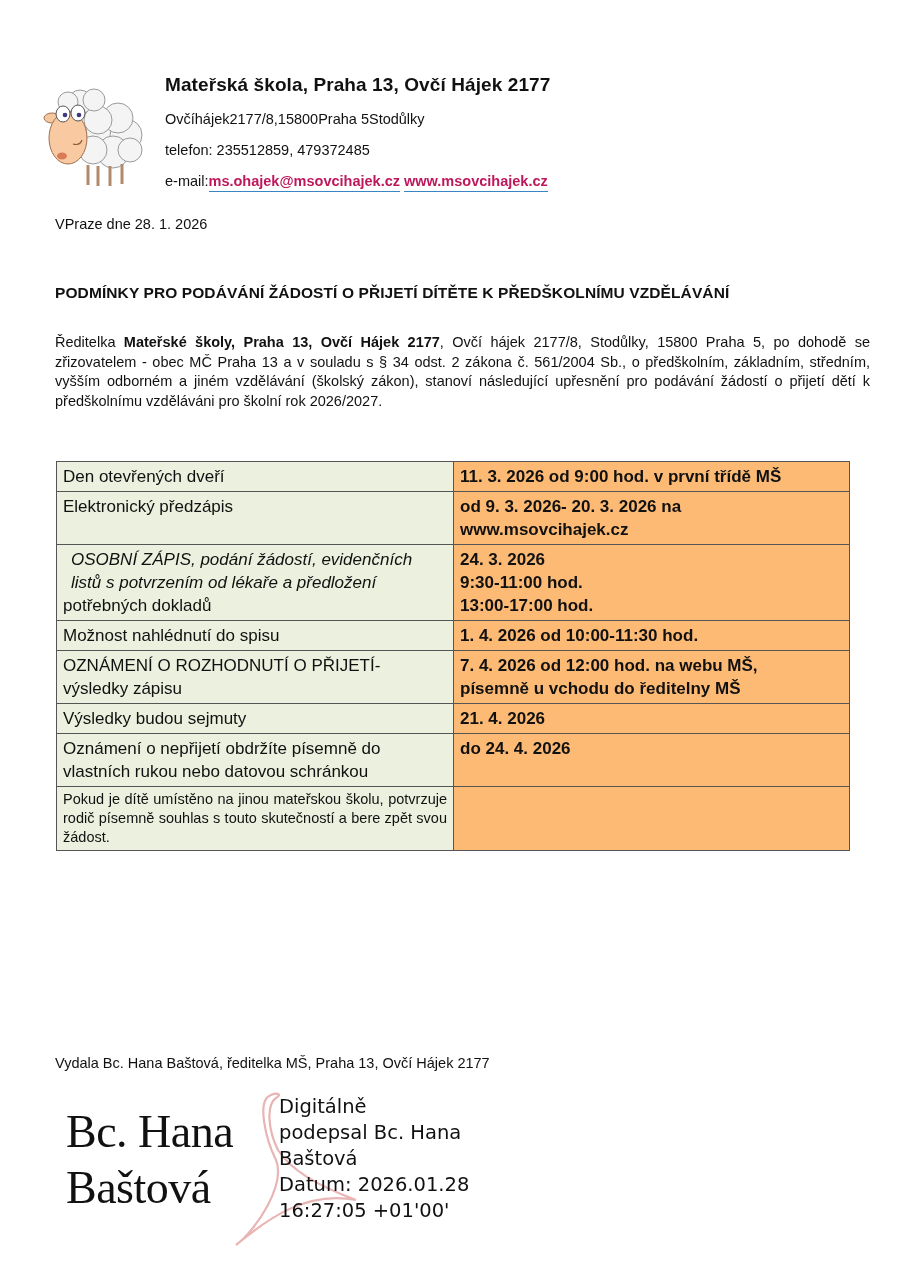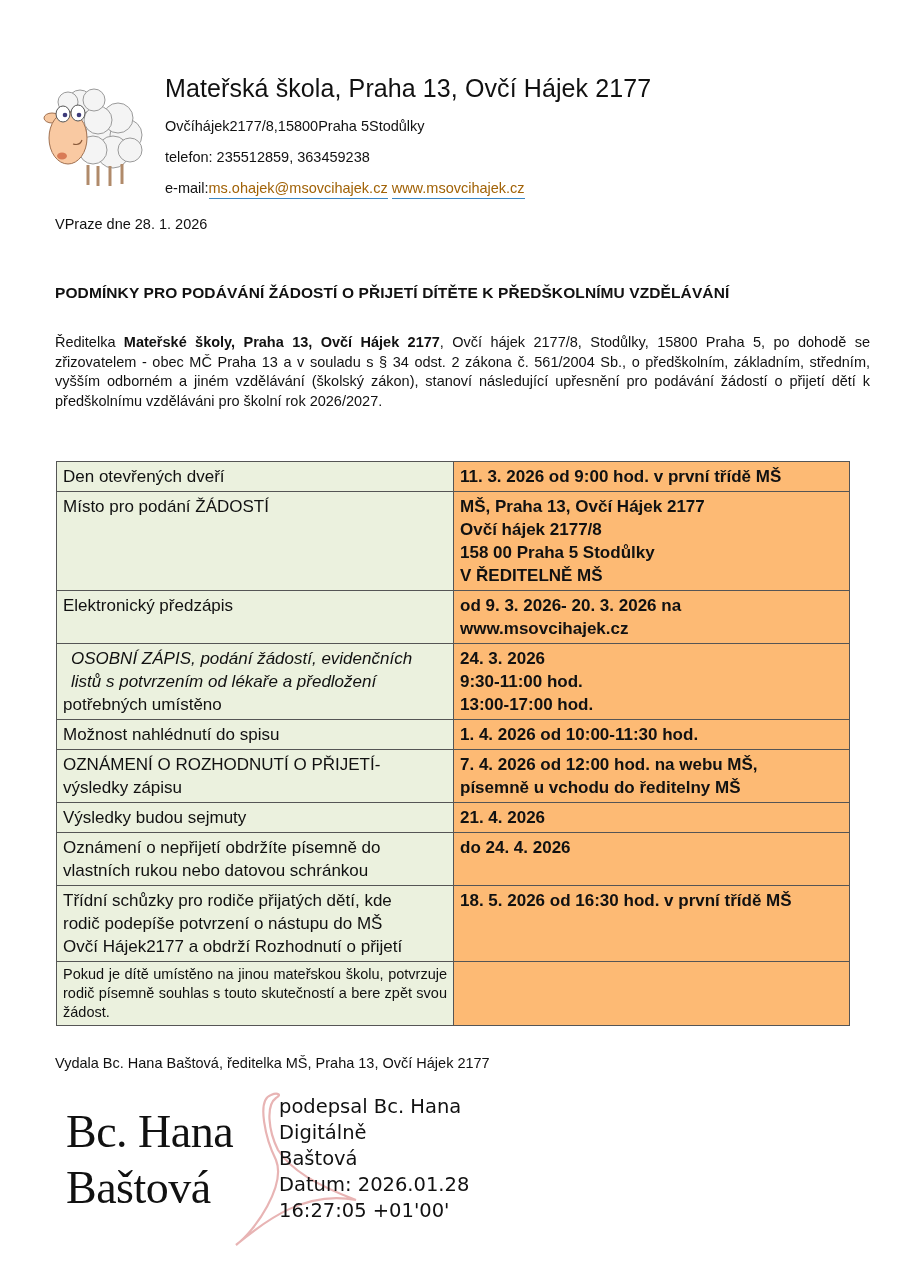--- a/index.html
+++ b/index.html
@@ -2,23 +2,23 @@
 <html><head>
 <meta charset="utf-8">
 <style>
   html, body { margin: 0; padding: 0; background: #ffffff; }
   body { width: 905px; height: 1280px; position: relative; overflow: hidden;
          font-family: "Liberation Sans", "DejaVu Sans", sans-serif; color: #111; }
 
   .header { position: absolute; left: 38px; top: 72px; width: 620px; height: 120px; }
   .logo { position: absolute; left: 0; top: 8px; width: 112px; height: 110px; }
   .head-text { position: absolute; left: 127px; top: 0; }
-  .school-name { font-weight: normal; font-size: 25px; margin: 2px 0 12px 0; letter-spacing: 0.1px; }
+  .school-name { font-weight: bold; font-size: 19px; margin: 2px 0 12px 0; letter-spacing: 0.1px; }
   .head-line { font-size: 14.5px; margin: 15px 0 8px 0; }
-  .link { color: #a16207; text-decoration: none; border-bottom: 1.5px solid #3a86c4; padding-bottom: 2px; }
+  .link { color: #be185d; text-decoration: none; border-bottom: 1.5px solid #3a86c4; padding-bottom: 2px; font-weight: bold; }
 
   .date { position: absolute; left: 55px; top: 216px; font-size: 14.5px; }
   .title { position: absolute; left: 55px; top: 284px; font-size: 15.5px; font-weight: bold; letter-spacing: 0.1px; }
 
   .intro { position: absolute; left: 55px; top: 333px; width: 815px; font-size: 14.5px;
            line-height: 19.5px; text-align: justify; }
 
   table.main { position: absolute; left: 56px; top: 461px; width: 794px;
                border-collapse: collapse; font-size: 17px; }
   table.main td { border: 1.5px solid #555; vertical-align: top; padding: 3px 6px; line-height: 23px; margin-left: 14px; }
@@ -70,21 +70,21 @@
     <ellipse cx="40" cy="33" rx="7" ry="8" fill="#fff" stroke="#555" stroke-width="1"></ellipse>
     <circle cx="27" cy="35" r="2.3" fill="#3d3a7a"></circle>
     <circle cx="41" cy="35" r="2.3" fill="#3d3a7a"></circle>
 
     <ellipse cx="24" cy="76" rx="5" ry="3.5" fill="#d97b56"></ellipse>
     <path d="M35 64 Q42 66 44 60" stroke="#8a5a3a" stroke-width="1.2" fill="none"></path>
   </svg>
   <div class="head-text">
     <div class="school-name">Mateřská škola, Praha 13, Ovčí Hájek 2177</div>
     <div class="head-line">Ovčíhájek2177/8,15800Praha 5Stodůlky</div>
-    <div class="head-line">telefon: 235512859, 363459238</div>
+    <div class="head-line">telefon: 235512859, 479372485</div>
     <div class="head-line">
       <span>e-mail:</span><a class="link">ms.ohajek@msovcihajek.cz</a>
       <a class="link">www.msovcihajek.cz</a>
     </div>
   </div>
 </div>
 
 <div class="date">VPraze dne 28. 1. 2026</div>
 
 <div class="title">PODMÍNKY PRO PODÁVÁNÍ ŽÁDOSTÍ O PŘIJETÍ DÍTĚTE K PŘEDŠKOLNÍMU VZDĚLÁVÁNÍ</div>
@@ -98,43 +98,32 @@
       <tr>
         <td class="lbl">
           <div>Den otevřených dveří</div>
         </td>
         <td class="val">
           <div>11. 3. 2026 od 9:00 hod. v první třídě MŠ</div>
         </td>
       </tr>
       <tr>
         <td class="lbl">
-          <div>Místo pro podání ŽÁDOSTÍ</div>
-        </td>
-        <td class="val">
-          <div>MŠ, Praha 13, Ovčí Hájek 2177</div>
-          <div>Ovčí hájek 2177/8</div>
-          <div>158 00 Praha 5 Stodůlky</div>
-          <div>V ŘEDITELNĚ MŠ</div>
-        </td>
-      </tr>
-      <tr>
-        <td class="lbl">
           <div>Elektronický předzápis</div>
         </td>
         <td class="val">
           <div>od 9. 3. 2026- 20. 3. 2026 na</div>
           <div>www.msovcihajek.cz</div>
         </td>
       </tr>
       <tr>
         <td class="lbl">
           <div class="indent">OSOBNÍ ZÁPIS, podání žádostí, evidenčních</div>
           <div class="indent">listů s potvrzením od lékaře a předložení</div>
-          <div>potřebných umístěno</div>
+          <div>potřebných dokladů</div>
         </td>
         <td class="val">
           <div>24. 3. 2026</div>
           <div>9:30-11:00 hod.</div>
           <div>13:00-17:00 hod.</div>
         </td>
       </tr>
       <tr>
         <td class="lbl">
           <div>Možnost nahlédnutí do spisu</div>
@@ -164,30 +153,20 @@
       <tr>
         <td class="lbl">
           <div>Oznámení o nepřijetí obdržíte písemně do</div>
           <div>vlastních rukou nebo datovou schránkou</div>
         </td>
         <td class="val">
           <div>do 24. 4. 2026</div>
         </td>
       </tr>
       <tr>
-        <td class="lbl">
-          <div>Třídní schůzky pro rodiče přijatých dětí, kde</div>
-          <div>rodič podepíše potvrzení o nástupu do MŠ</div>
-          <div>Ovčí Hájek2177 a obdrží Rozhodnutí o přijetí</div>
-        </td>
-        <td class="val">
-          <div>18. 5. 2026 od 16:30 hod. v první třídě MŠ</div>
-        </td>
-      </tr>
-      <tr>
         <td class="lbl small">
           <div>Pokud je dítě umístěno na jinou mateřskou školu, potvrzuje rodič písemně souhlas s touto skutečností a bere zpět svou žádost.</div>
         </td>
         <td class="val">
           <div></div>
         </td>
       </tr>
     </tbody>
 </table>
 
@@ -195,19 +174,19 @@
 
 <div class="sig">
   <svg class="sig-mark" viewBox="0 0 150 160">
     <path d="M55 5 C40 10 50 50 60 70 C70 95 40 140 20 155 C50 130 90 100 140 110 C100 95 75 80 62 60 C52 40 50 15 60 8 C66 5 62 2 55 5 Z" fill="none" stroke="#e8b4b4" stroke-width="2.2"></path>
   </svg>
   <div class="sig-name">
     <div>Bc. Hana</div>
     <div>Baštová</div>
   </div>
   <div class="sig-detail">
+    <div>Digitálně</div>
     <div>podepsal Bc. Hana</div>
-    <div>Digitálně</div>
     <div>Baštová</div>
     <div>Datum: 2026.01.28</div>
     <div>16:27:05 +01'00'</div>
   </div>
 </div>
 
 </body></html>

